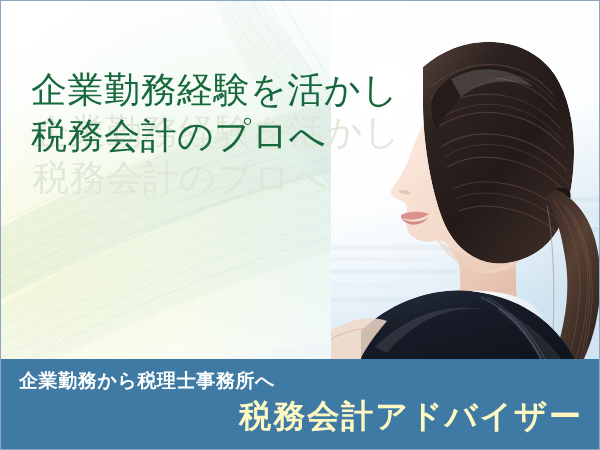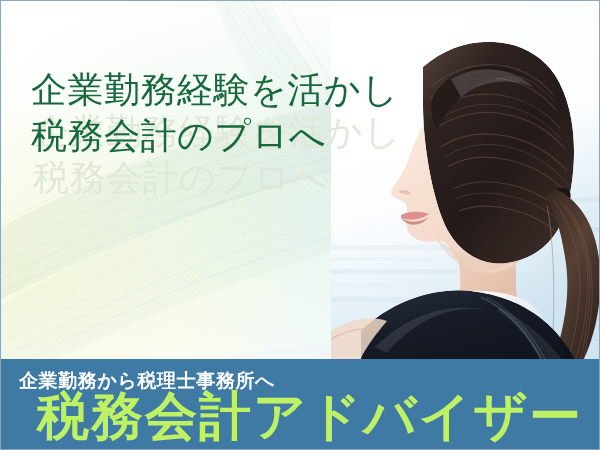--- a/index.html
+++ b/index.html
@@ -82,22 +82,22 @@
     left:18px; top:9px;
     color:#ffffff;
     font-size:19px;
     font-weight:bold;
     letter-spacing:0.6px;
     white-space:nowrap;
   }
   .strip-title {
     position:absolute;
     right:16px; top:34px;
-    color:#bef264;
-    font-size:52px;
+    color:#fef9c3;
+    font-size:32px;
     font-weight:bold;
     letter-spacing:2px;
     line-height:46px;
     white-space:nowrap;
   }
 </style>
 </head>
 <body>
 
 <div class="banner">

